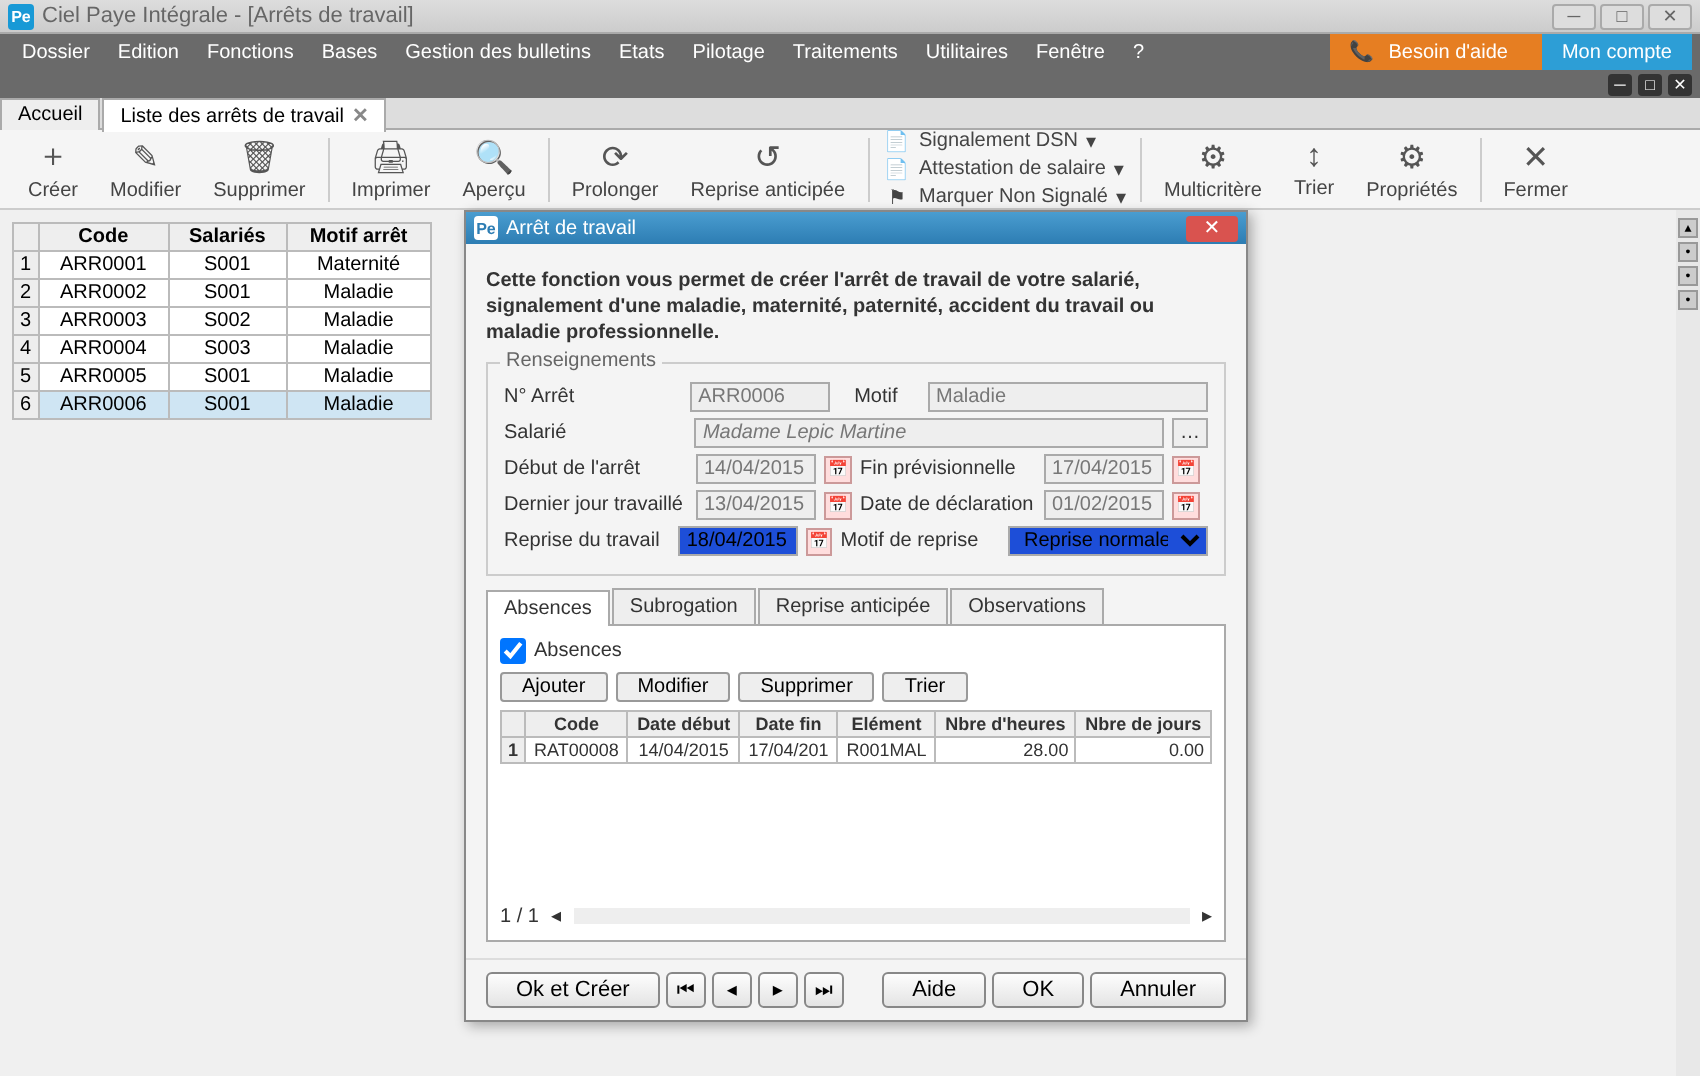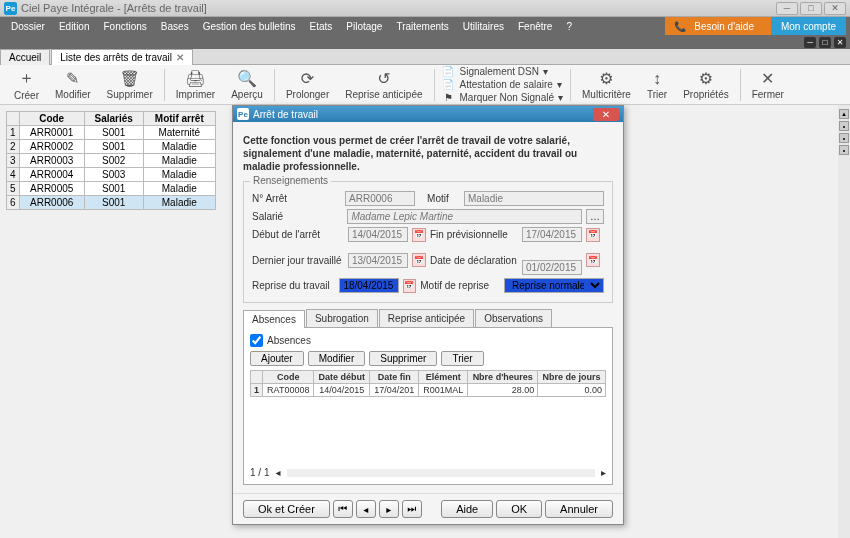--- a/index.html
+++ b/index.html
@@ -257,21 +257,21 @@
             <span class="cal">📅</span>
           <span class="lbl2">Fin prévisionnelle</span>
           <input class="fld" style="width: 60px;" readonly="" value="17/04/2015">
             <span class="cal">📅</span>
         </div>
         <div class="row">
           <span class="lbl">Dernier jour travaillé</span>
           <input class="fld" style="width: 60px;" readonly="" value="13/04/2015">
             <span class="cal">📅</span>
           <span class="lbl2">Date de déclaration</span>
-          <input class="fld" style="width: 60px; margin-top: 15px;" readonly="" value="01/02/2015">
+          <input class="fld" style="width: 60px;" readonly="" value="01/02/2015">
             <span class="cal">📅</span>
         </div>
         <div class="row">
           <span class="lbl">Reprise du travail</span>
           <input class="fld" style="width: 60px;" value="18/04/2015">
             <span class="cal">📅</span>
           <span class="lbl2">Motif de reprise</span>
           <select class="fld" style="width:100px"><option>Reprise normale</option></select>
         </div>
       </div>

